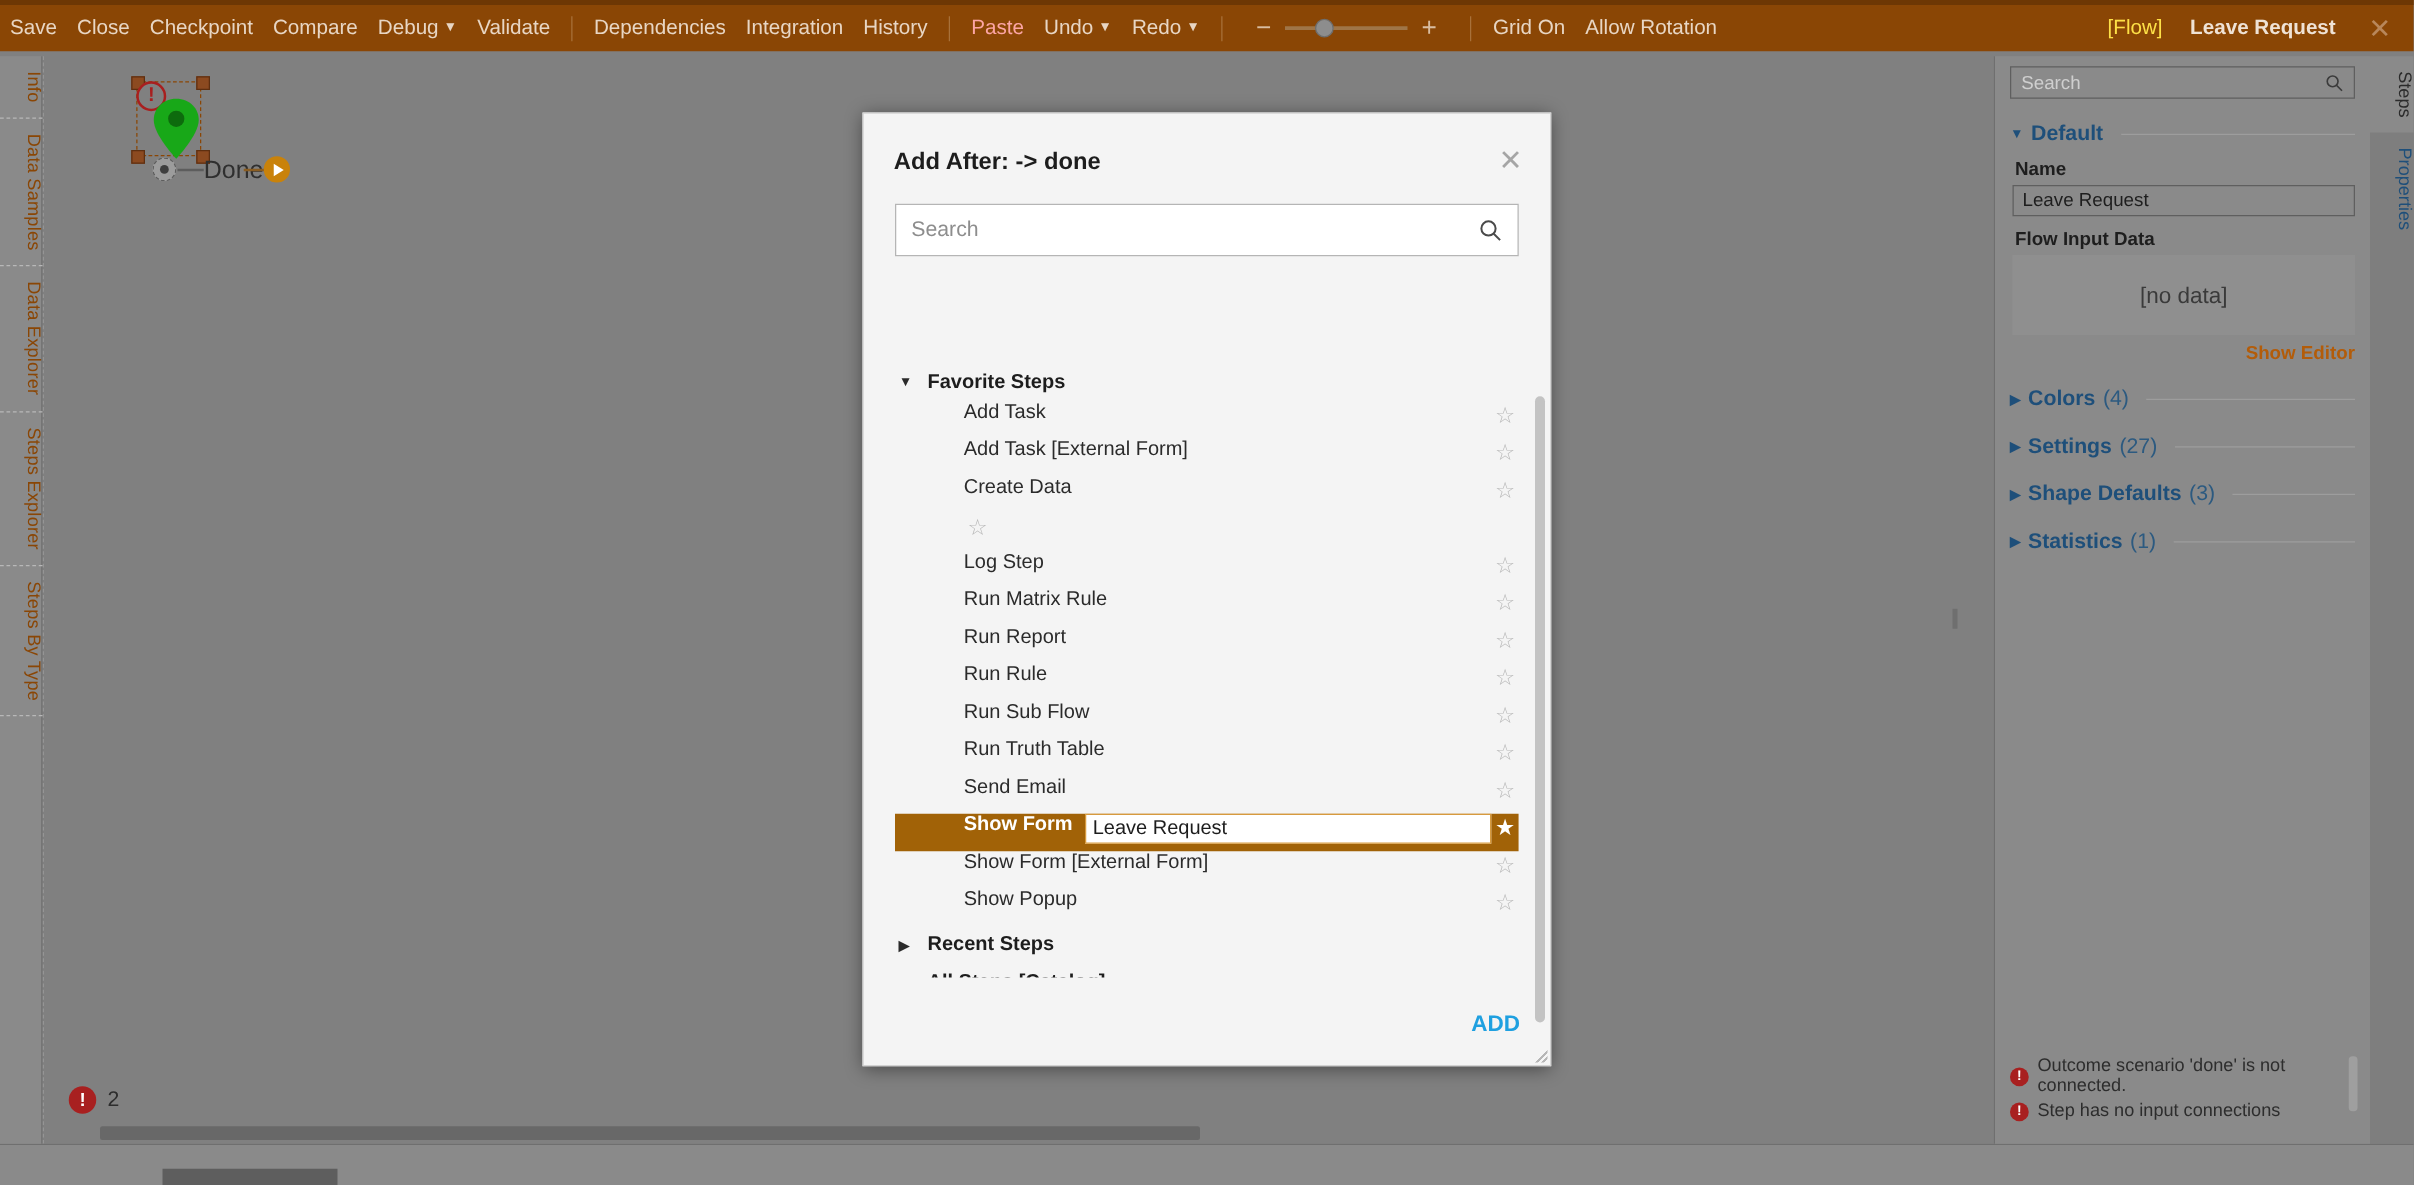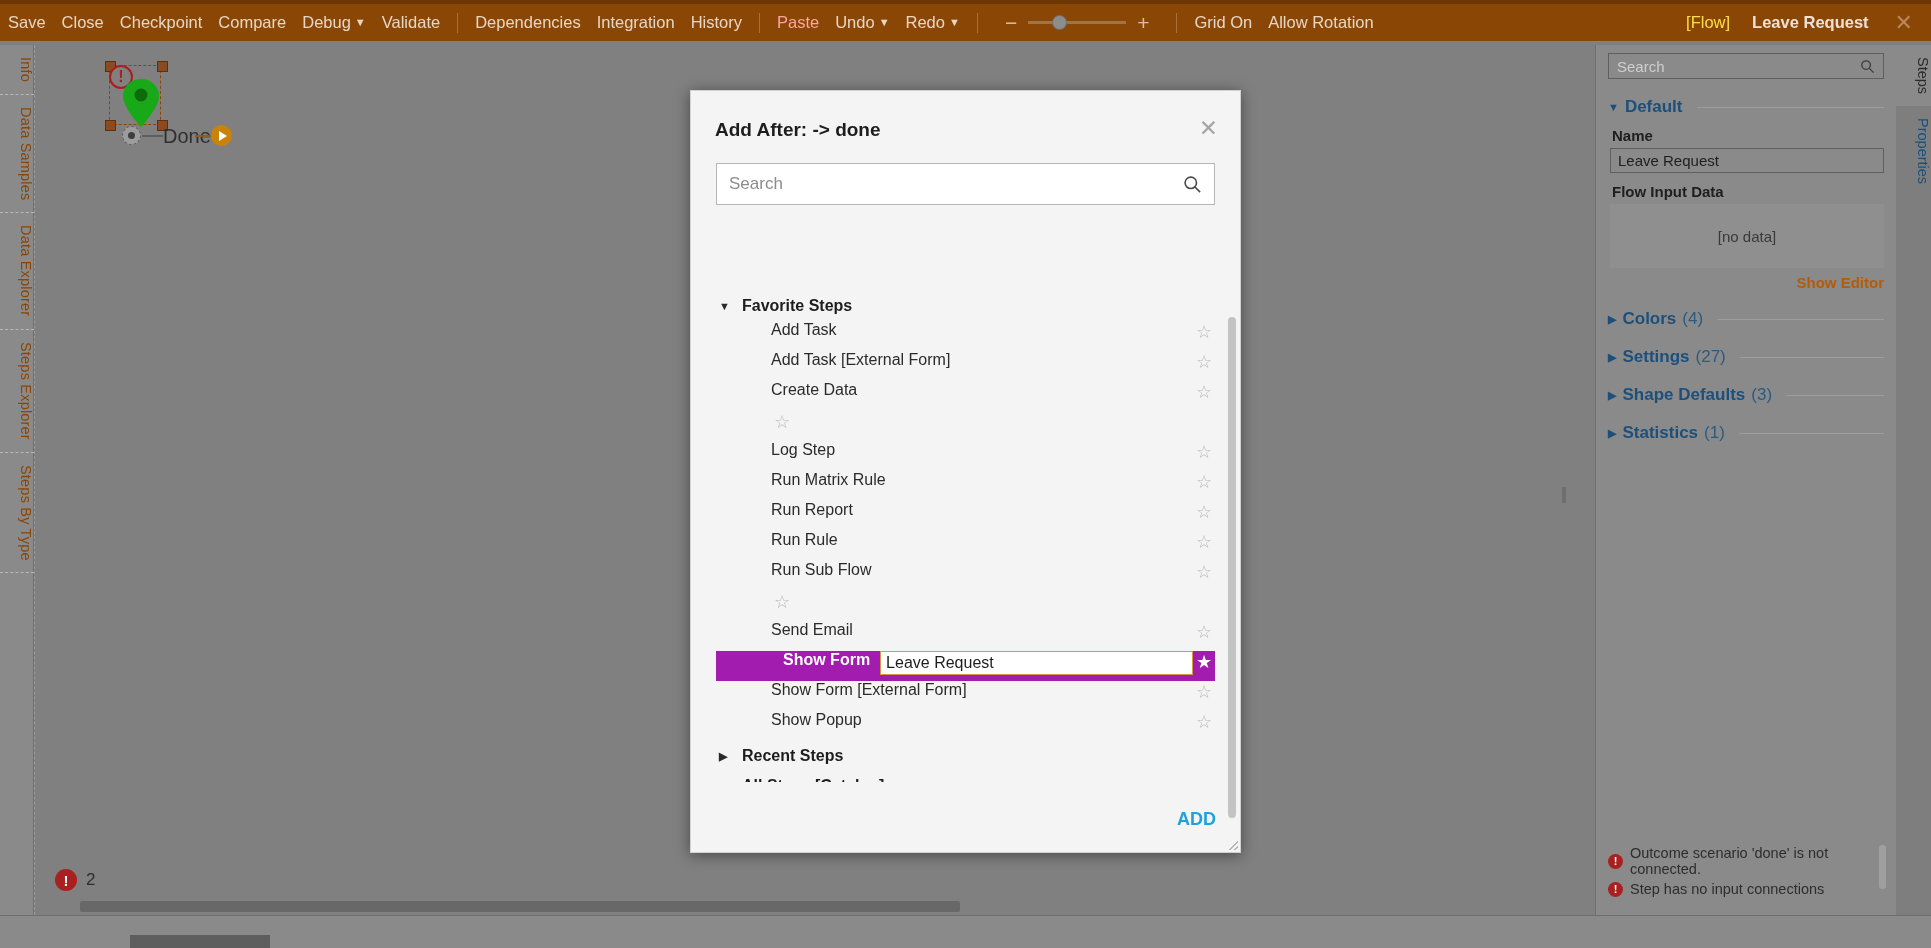--- a/index.html
+++ b/index.html
@@ -174,21 +174,21 @@
   .tri { font-size: 11px; }
   .plabel { color: #1e1e1e; font-size: 15px; font-weight: 700; margin: 10px 0 4px 4px; }
   .pinput {
     height: 25px; border: 1px solid #5f5f5f; background: #8a8a8a;
     color: #1e1e1e; font-size: 15px; padding: 0 7px; line-height: 23px;
     margin-left: 2px;
   }
   .pbox {
     height: 64px; background: #8f8f8f; margin: 0 0 0 2px;
     display: flex; align-items: center; justify-content: center;
-    color: #3a3a3a; font-size: 15px;
+    color: #3a3a3a; font-size: 18px;
   }
   .showeditor {
     text-align: right; color: #b35c09; font-size: 15px; font-weight: 700;
     margin-top: 6px; cursor: pointer;
   }
   .valbox {
     position: absolute; left: 12px; right: 12px; bottom: 14px;
   }
   .valrow {
     display:flex; align-items:center; gap:7px;
@@ -235,21 +235,21 @@
   }
   .group .tri { color: #2a2a2a; font-size: 11px; width: 10px; }
   .srow {
     display: flex; align-items: flex-start;
     height: 30px; padding-left: 55px; cursor: pointer;
     font-size: 16px; color: #2b2b2b;
   }
   .srow .nm { flex: 1; }
   .star { color: #b9b9b9; font-size: 18px; width: 22px; text-align: center; }
   .srow.sel {
-    background: #a21caf; padding-left: 12px; color: #fff;
+    background: #a16207; padding-left: 0; color: #fff;
   }
   .srow.sel .nm {
     flex: none; font-weight: 700; padding: 0 10px 0 55px; color: #fff;
   }
   .srow.sel .editwrap { flex: 1; height: 24px; }
   .srow.sel input {
     width: 100%; height: 24px; border: 1px solid #d79a3e;
     font-size: 16px; padding: 0 5px; color: #1d1d1d;
     font-family: "Liberation Sans", sans-serif; outline: none;
   }
@@ -479,20 +479,21 @@
       </div>
       <div class="srow">
         <span class="nm">Run Rule</span>
         <span class="star">☆</span>
       </div>
       <div class="srow">
         <span class="nm">Run Sub Flow</span>
         <span class="star">☆</span>
       </div>
       <div class="srow">
+        <span class="nm">Run Truth Table</span>
         <span class="star">☆</span>
       </div>
       <div class="srow">
         <span class="nm">Send Email</span>
         <span class="star">☆</span>
       </div>
 
       <div class="srow sel">
         <span class="nm">Show Form</span>
         <span class="editwrap">

